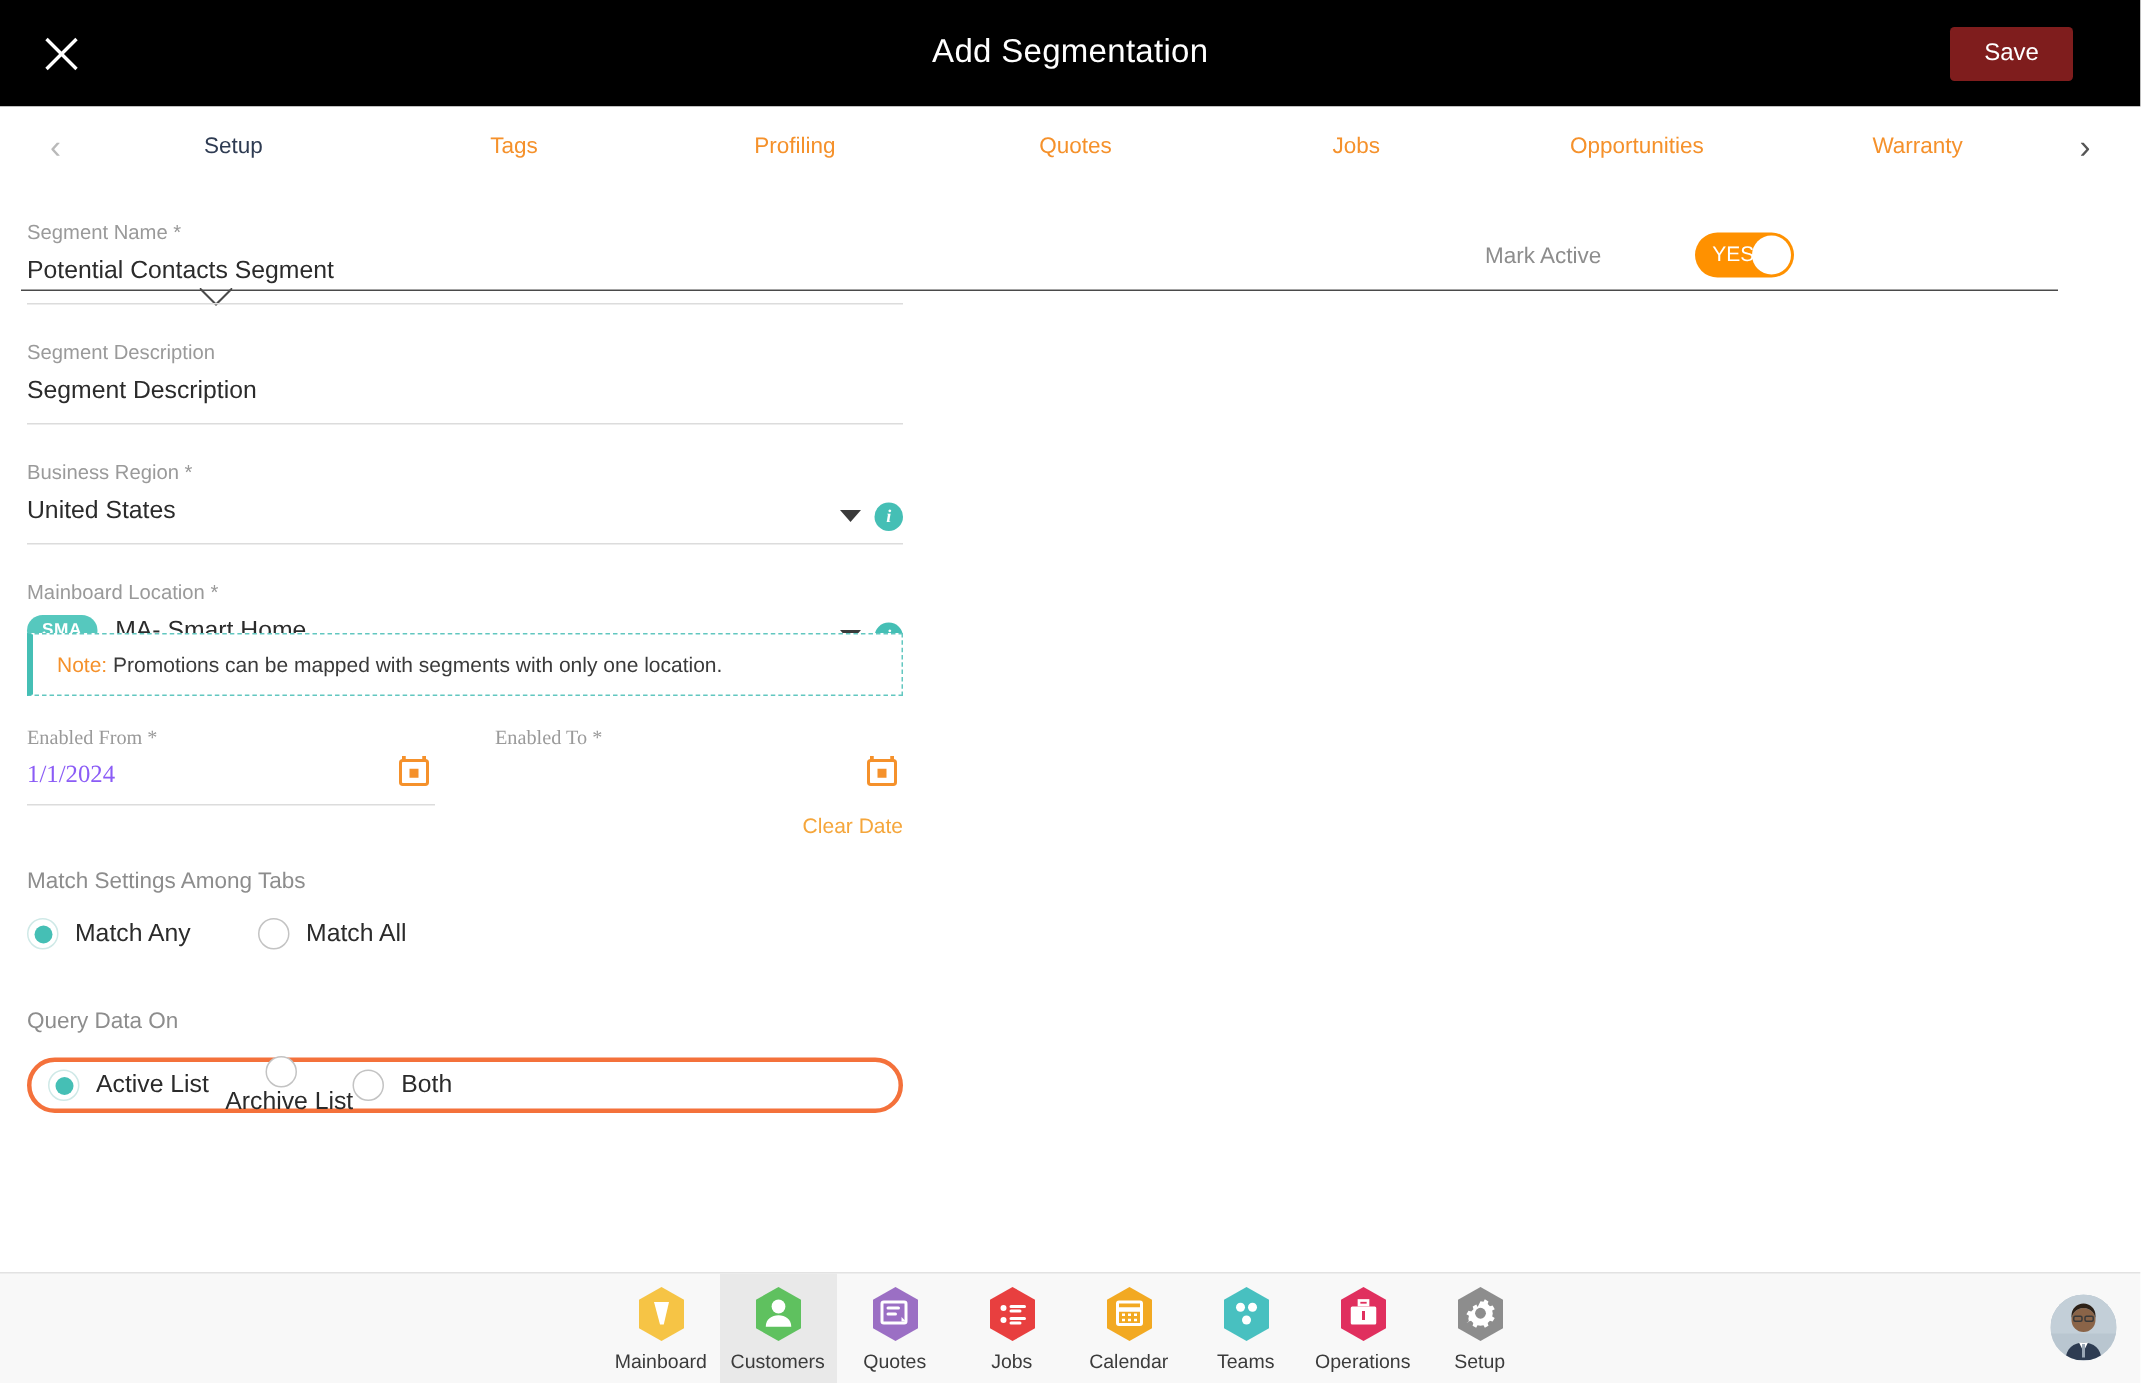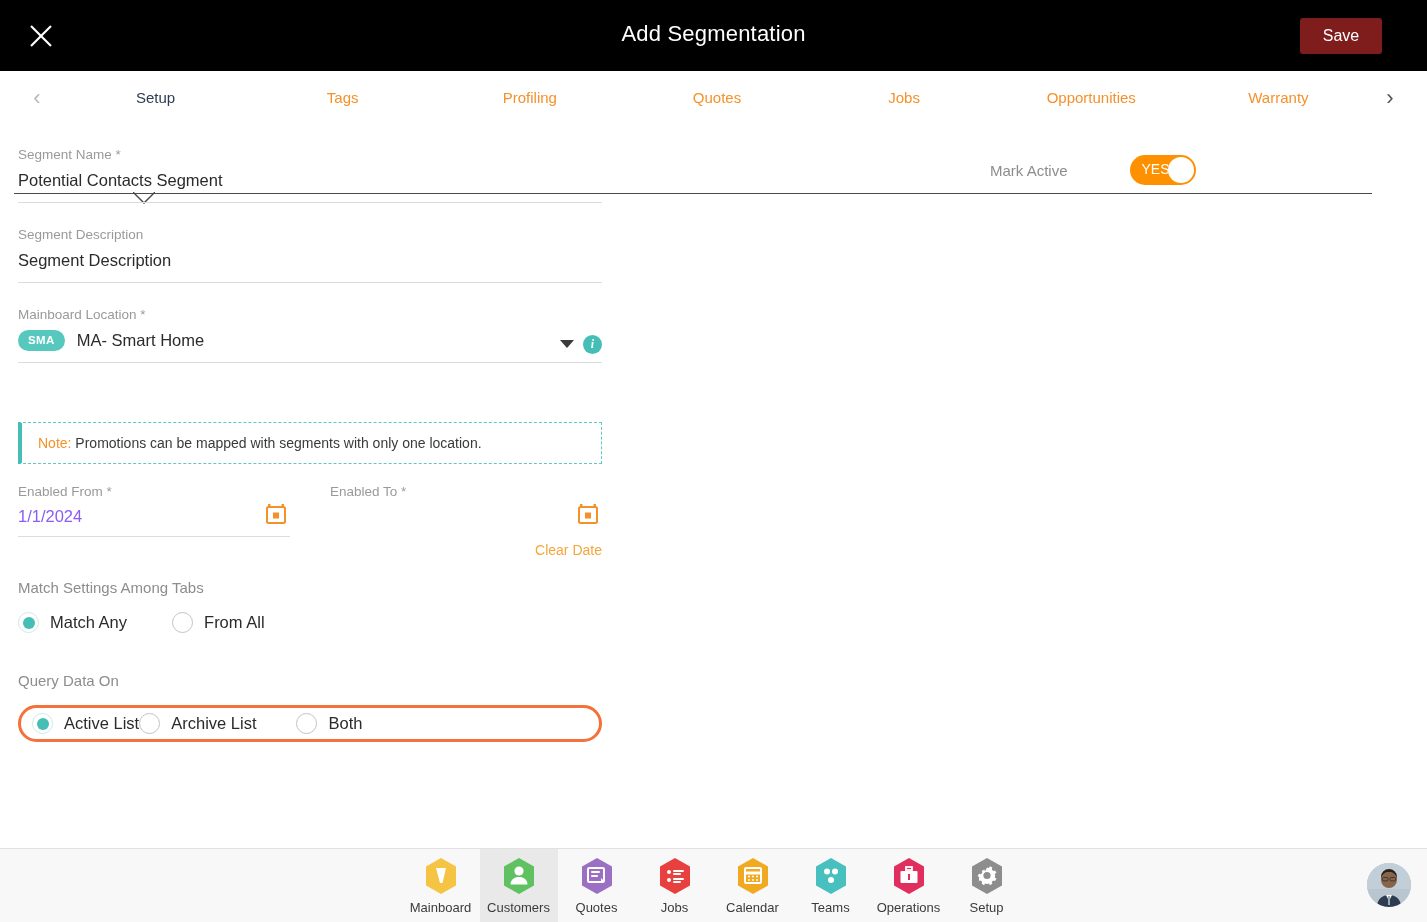--- a/index.html
+++ b/index.html
@@ -112,21 +112,21 @@
     border: 1px dashed #62C7C0; border-left: 4px solid #45BFB5;
     display: flex; align-items: center;
     background: #ffffff;
   }
   .note-text { font-size: 14px; color: #3a3a3a; padding-left: 16px; }
   .note-prefix { color: #F5912B; }
 
   
   .dates { position: absolute; left: 18px; top: 482px; }
   .date-field {
-    position: absolute; width: 272px;
+    position: absolute; width: 272px; font-family: Liberation Serif, serif;
   }
   .date-field.from { left: 0; }
   .date-field.to   { left: 312px; }
   .date-label { font-size: 13.5px; color: #9a9a9a; line-height: 20px; }
   .date-value { font-size: 16.5px; color: #8b5cf6; line-height: 28px; padding-bottom: 6px; border-bottom: 1px solid #dcdcdc; }
   .cal-icon {
     position: absolute; right: 4px; top: 22px; width: 20px; height: 20px;
     cursor: pointer;
   }
   .clear-date {
@@ -241,20 +241,26 @@
     <div class="field field-line">
       <div class="field-label">Segment Name *</div>
       <div class="field-value">Potential Contacts Segment</div>
     </div>
 
     <div class="field field-line" style="margin-top:22px;">
       <div class="field-label">Segment Description</div>
       <div class="field-value">Segment Description</div>
     </div>
 
+    <div class="field field-line" style="margin-top:22px;">
+      <div class="field-label">Business Region *</div>
+      <div class="field-value">United States</div>
+      <div class="caret"></div>
+      <div class="info-icon">i</div>
+    </div>
 
     <div class="field field-line" style="margin-top:22px;">
       <div class="field-label">Mainboard Location *</div>
       <div class="field-value field-row">
         <span class="sma-badge">SMA</span>
         <span>MA- Smart Home</span>
       </div>
       <div class="caret"></div>
       <div class="info-icon">i</div>
     </div>
@@ -298,35 +304,35 @@
     <div class="match-row">
       <div class="radio-wrap" style="margin-right:45px;">
         <span class="radio-halo"></span>
         <span class="radio checked">
             <span class="radio-dot"></span>
           </span>
         <span class="radio-label">Match Any</span>
       </div>
       <div class="radio-wrap">
         <span class="radio"></span>
-        <span class="radio-label">From All</span>
+        <span class="radio-label">Match All</span>
       </div>
     </div>
   </div>
 
   <div class="query-section">
     <div class="group-label">Query Data On</div>
     <div class="query-box">
       <div class="radio-wrap" style="">
         <span class="radio checked">
             <span class="radio-dot"></span>
           </span>
         <span class="radio-label">Active List</span>
       </div>
-      <div class="radio-wrap" style="margin-right:40px;">
+      <div class="radio-wrap" style="flex-direction:column;">
         <span class="radio"></span>
         <span class="radio-label">Archive List</span>
       </div>
       <div class="radio-wrap">
         <span class="radio"></span>
         <span class="radio-label">Both</span>
       </div>
     </div>
   </div>
 

